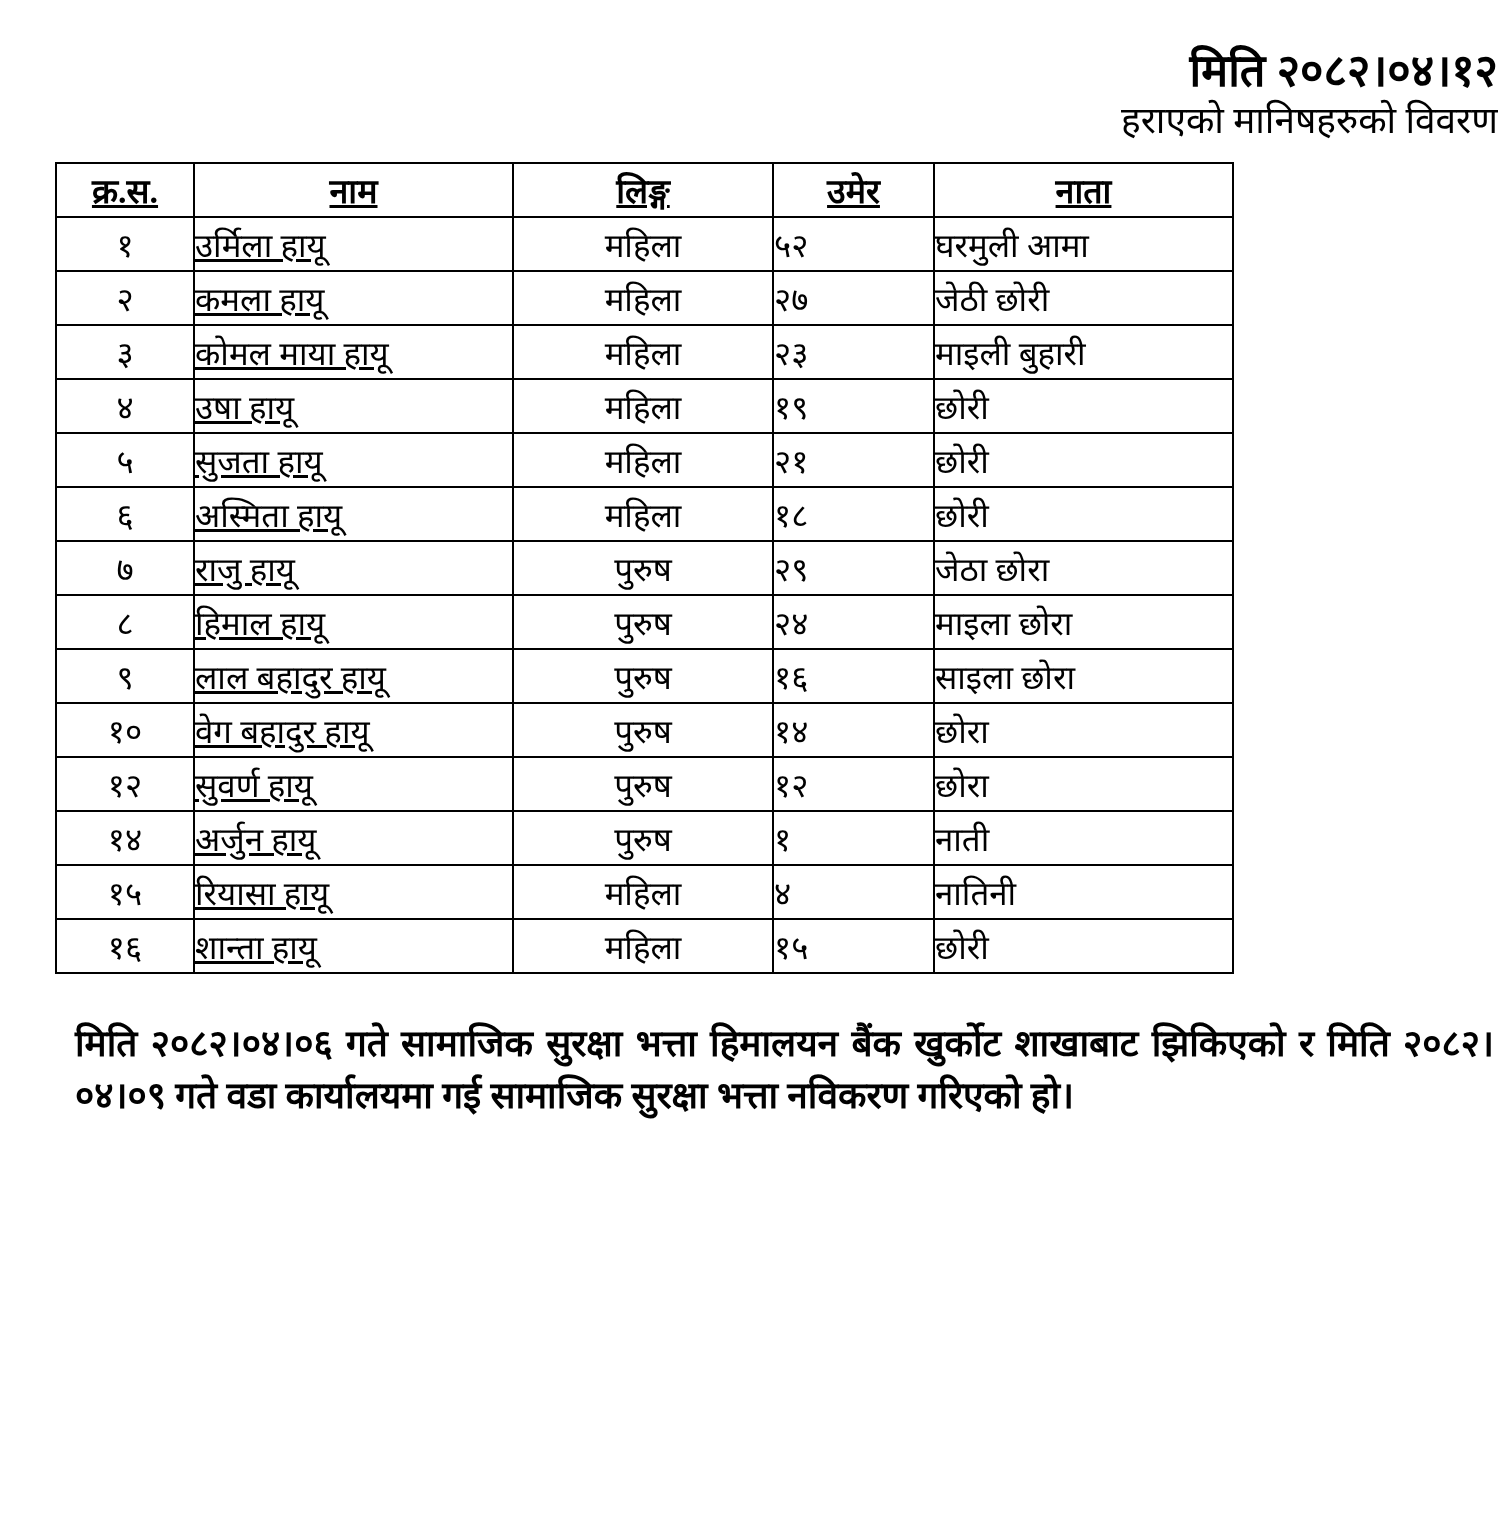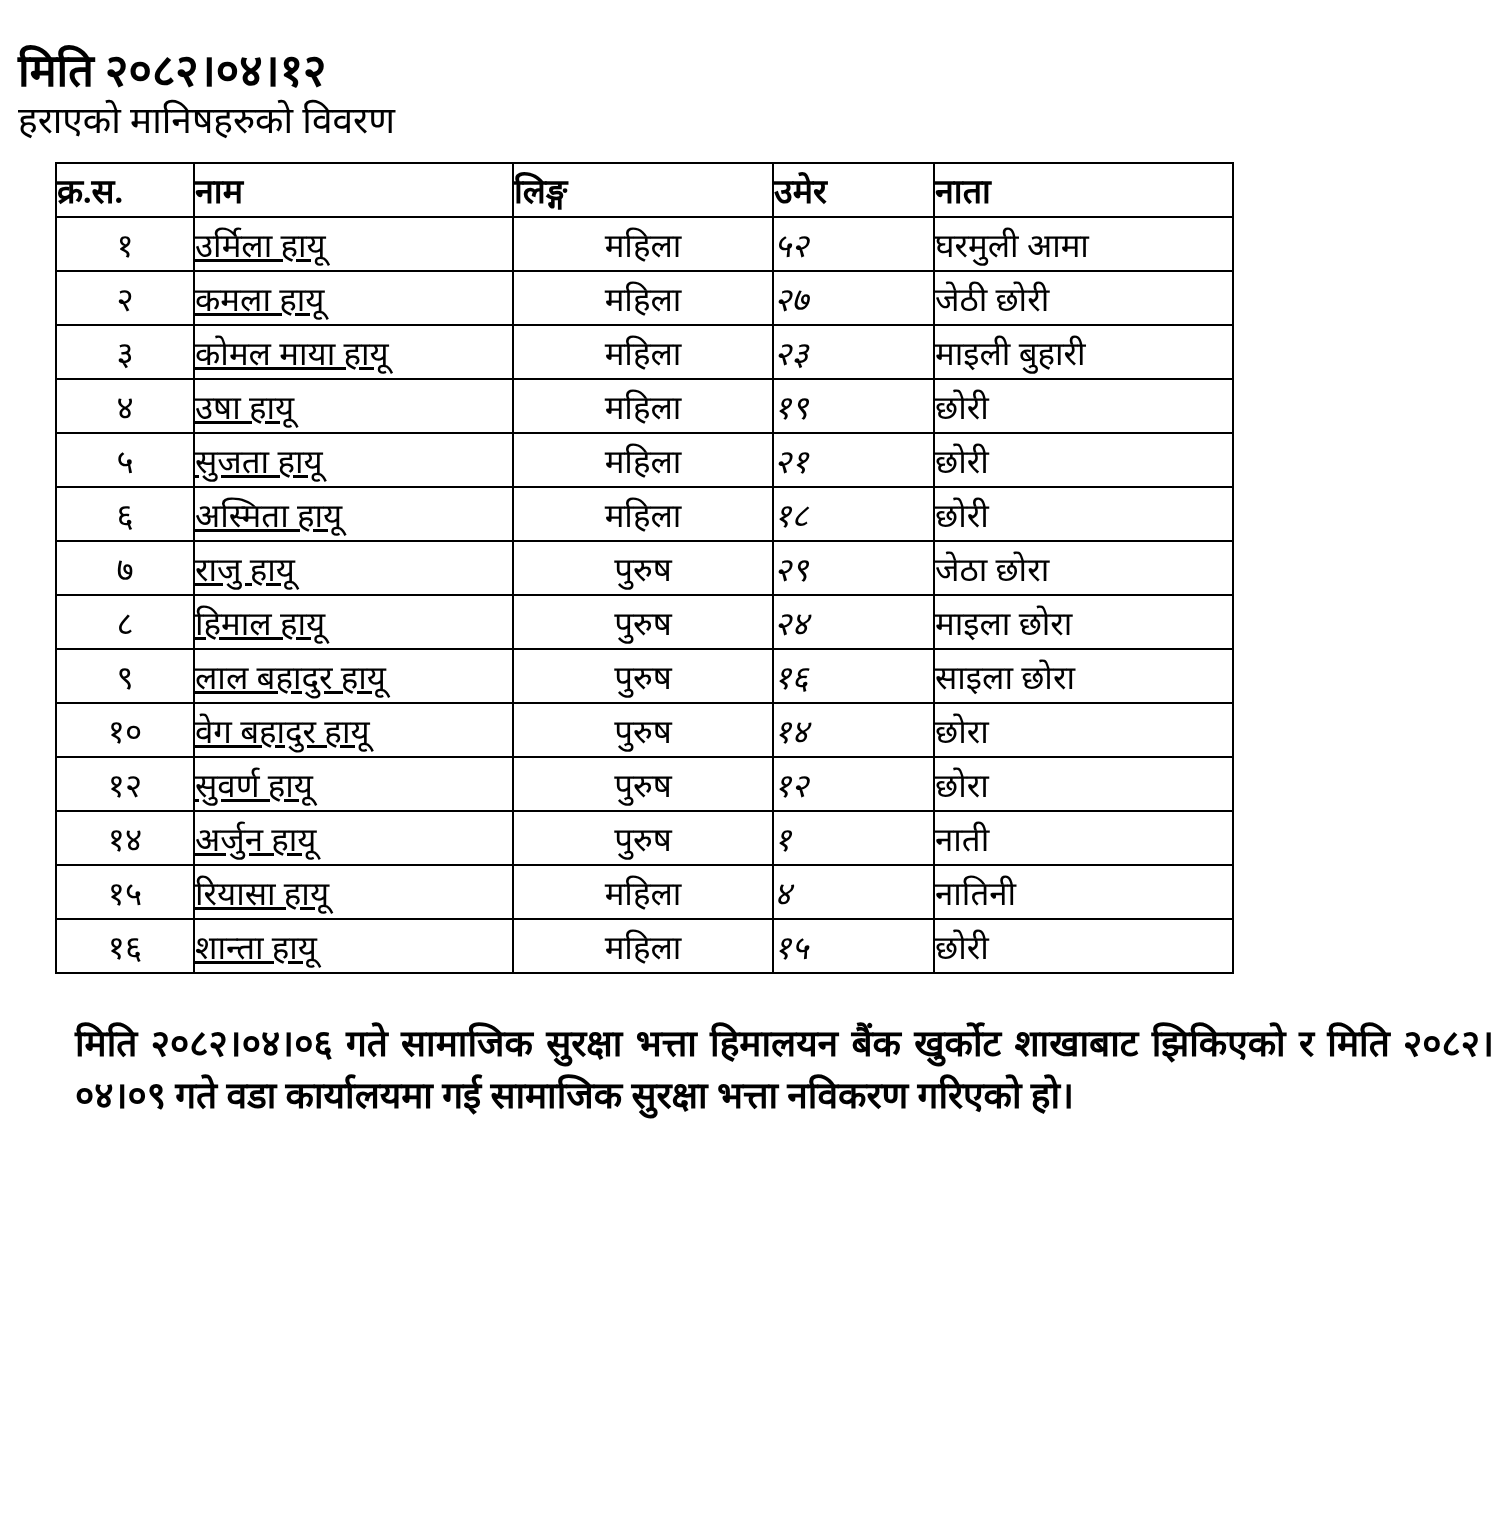--- a/index.html
+++ b/index.html
@@ -10,21 +10,21 @@
       font-family: "Liberation Serif", "DejaVu Serif", serif;
     }
     body {
       width: 1498px;
       height: 1533px;
       overflow: hidden;
       position: relative;
     }
     .heading {
       margin-top: 44px;
-      text-align: left;
+      text-align: right;
       padding-left: 18px;
     }
     .doc-title {
       font-size: 45px;
       font-weight: bold;
       line-height: 54px;
     }
     .doc-subtitle {
       font-size: 37px;
       font-weight: normal;
@@ -42,30 +42,31 @@
       border: 2px solid #000000;
       height: 52px;
       padding: 0;
       vertical-align: middle;
       overflow: hidden;
       white-space: nowrap;
     }
     table.persons th {
       font-size: 34px;
       font-weight: bold;
-      text-align: left;
+      text-align: center;
+      text-decoration: underline;
     }
     table.persons td {
       font-size: 33px;
       font-weight: normal;
     }
     td.c-sn   { text-align: center; }
     td.c-name { padding-left: 26px; text-decoration: underline; }
     td.c-gender { padding-left: 50px; text-align: center; }
-    td.c-age  { padding-left: 22px; font-style: italic; }
+    td.c-age  { padding-left: 22px; }
     td.c-rel  { padding-left: 18px; }
     .footer-note {
       margin: 44px 4px 0 75px;
       font-size: 37px;
       line-height: 52px;
       text-align: justify;
       font-weight: bold;
     }
   </style>
 </head>

